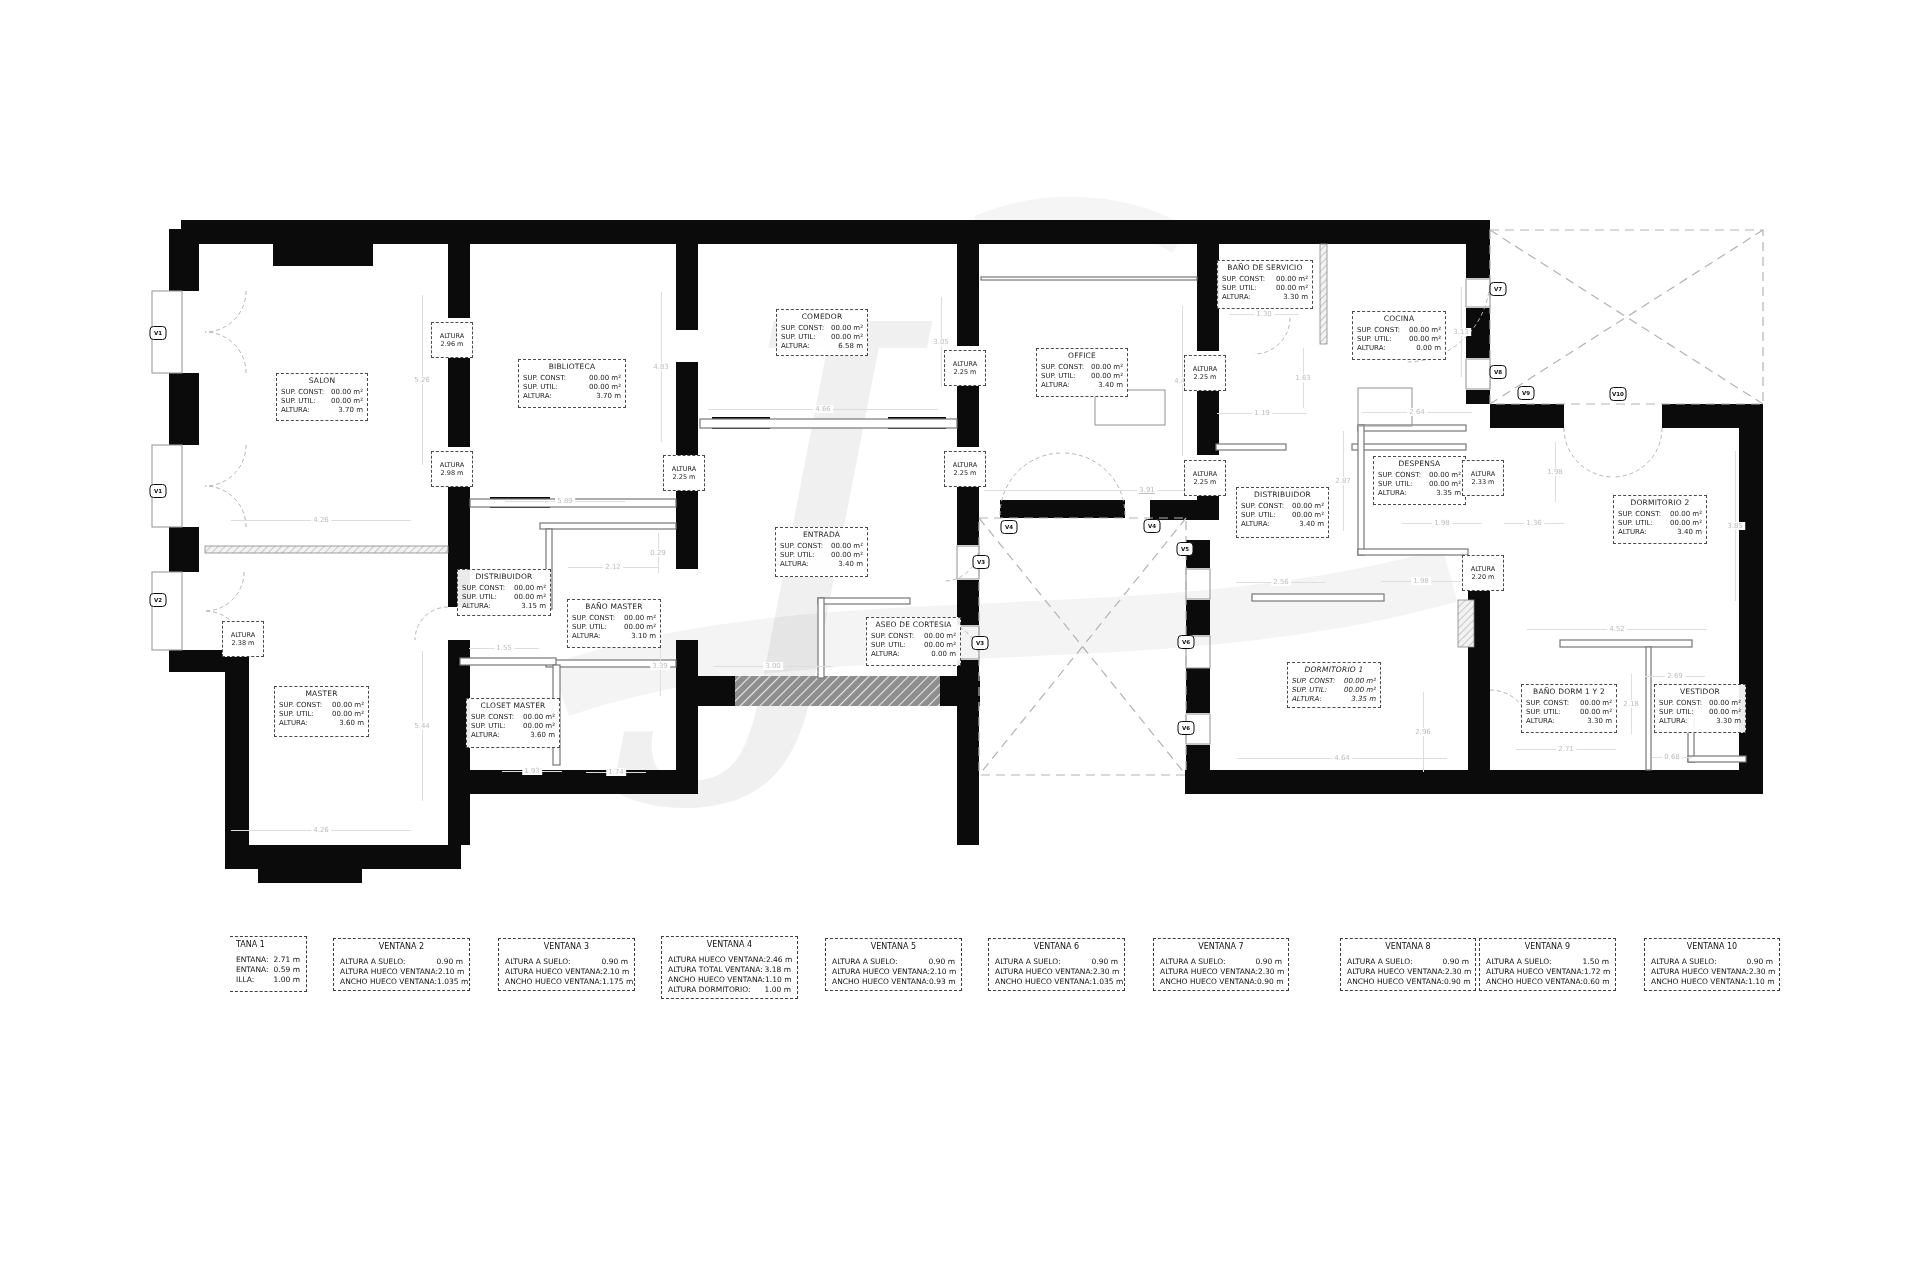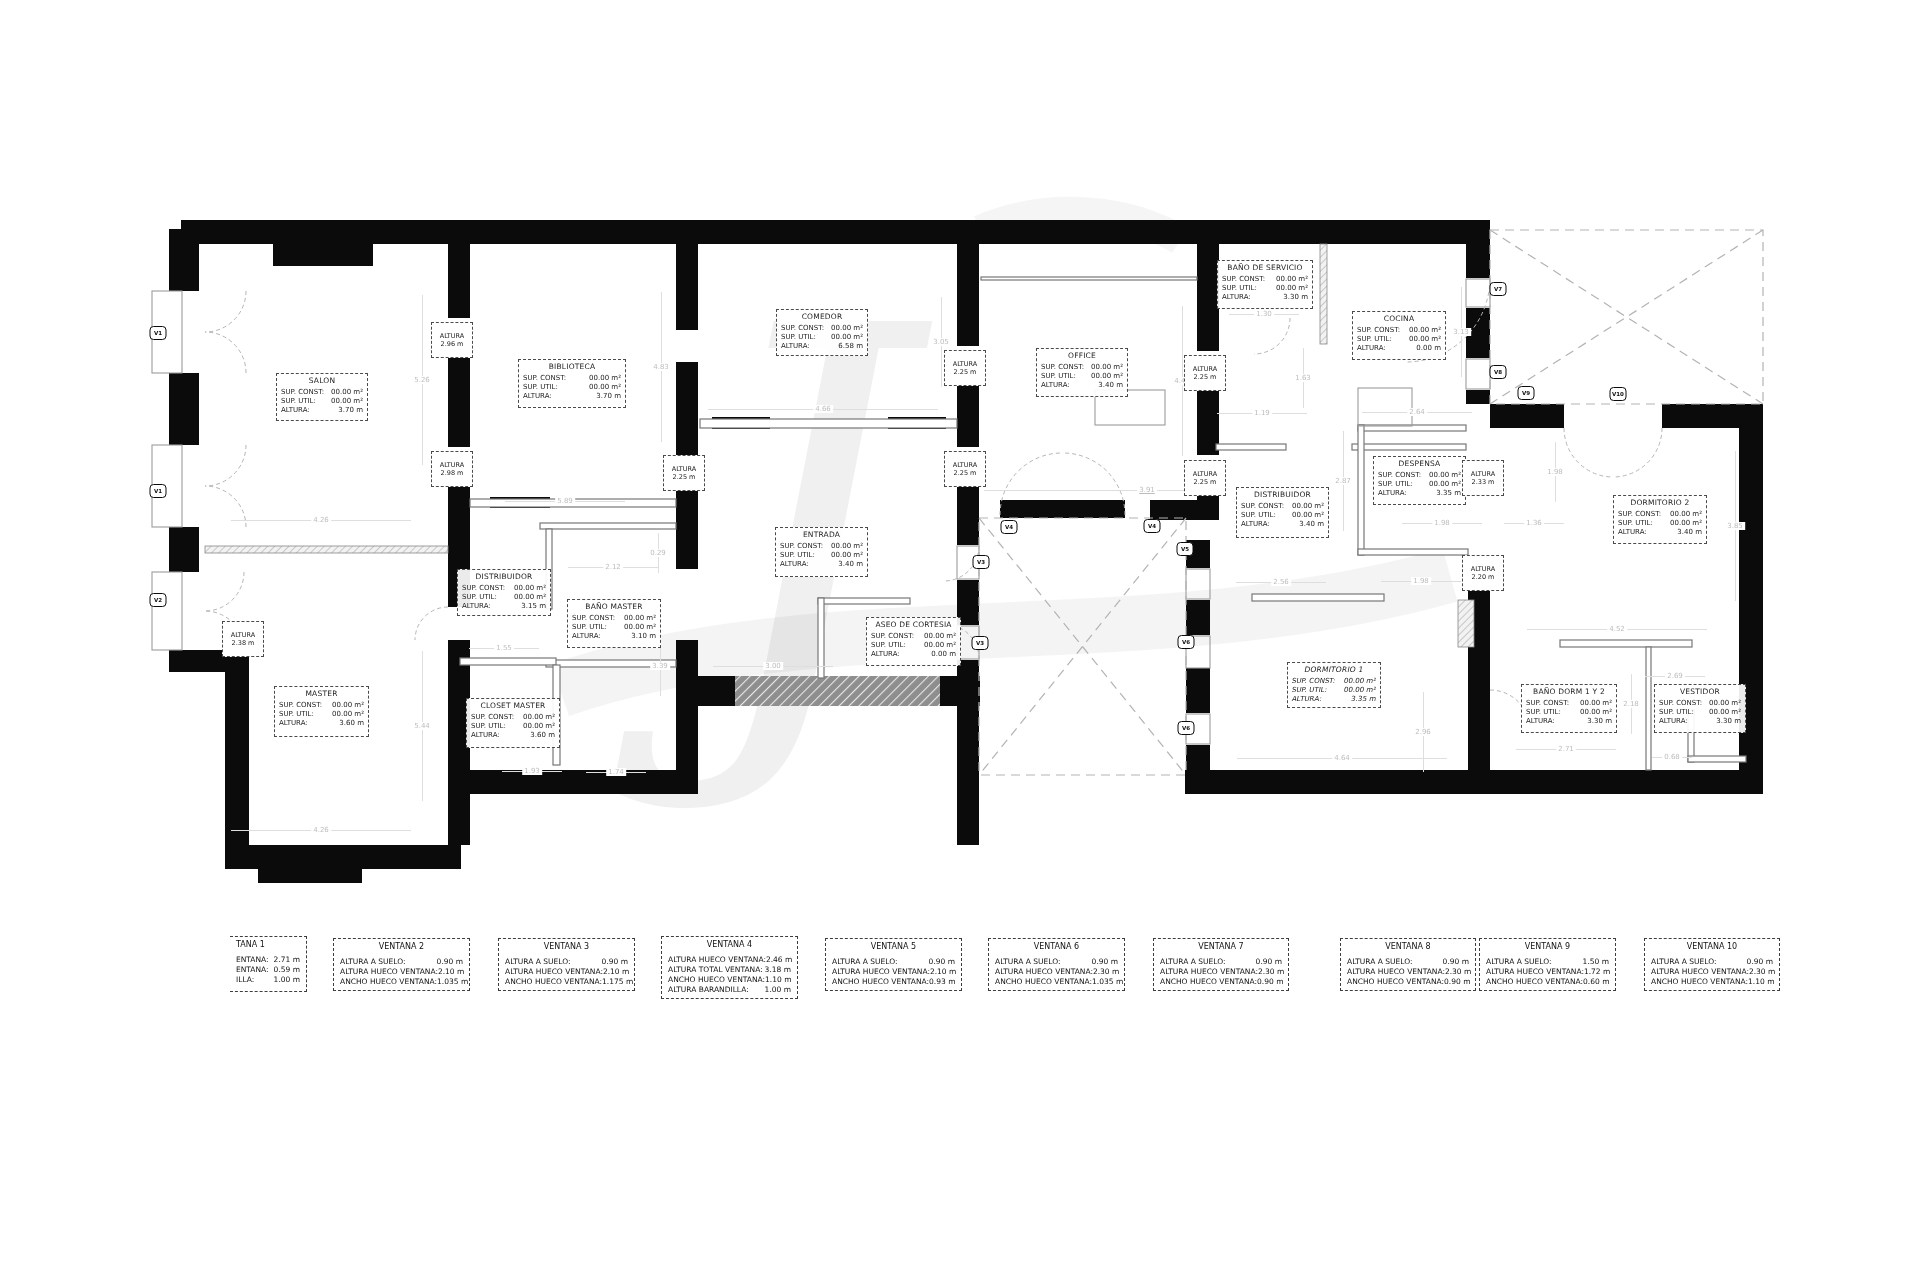--- a/index.html
+++ b/index.html
@@ -621,21 +621,21 @@
         </div>
         <div class="vrow">
           <span>ALTURA TOTAL VENTANA:</span>
           <span>3.18 m</span>
         </div>
         <div class="vrow">
           <span>ANCHO HUECO VENTANA:</span>
           <span>1.10 m</span>
         </div>
         <div class="vrow">
-          <span>ALTURA BARANDILLA:</span>
+          <span>ALTURA DORMITORIO:</span>
           <span>1.00 m</span>
         </div>
       </div>
       <div class="vent-box" style="left: 825px; top: 938px; width: 137px; height: 53px;">
         <div class="vtitle">VENTANA 5</div>
         <div class="vrow">
           <span>ALTURA A SUELO:</span>
           <span>0.90 m</span>
         </div>
         <div class="vrow">

